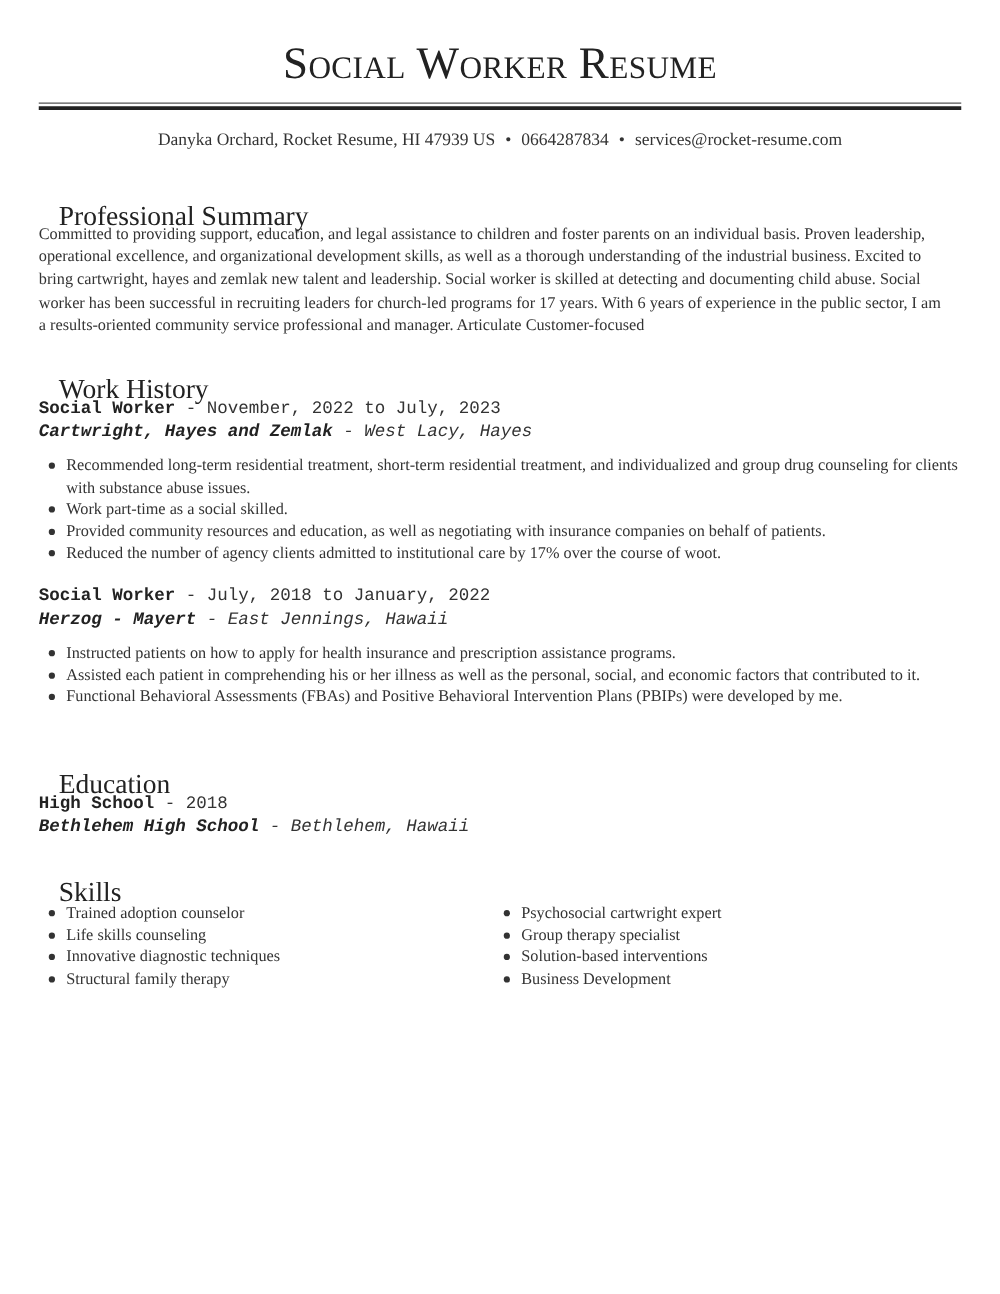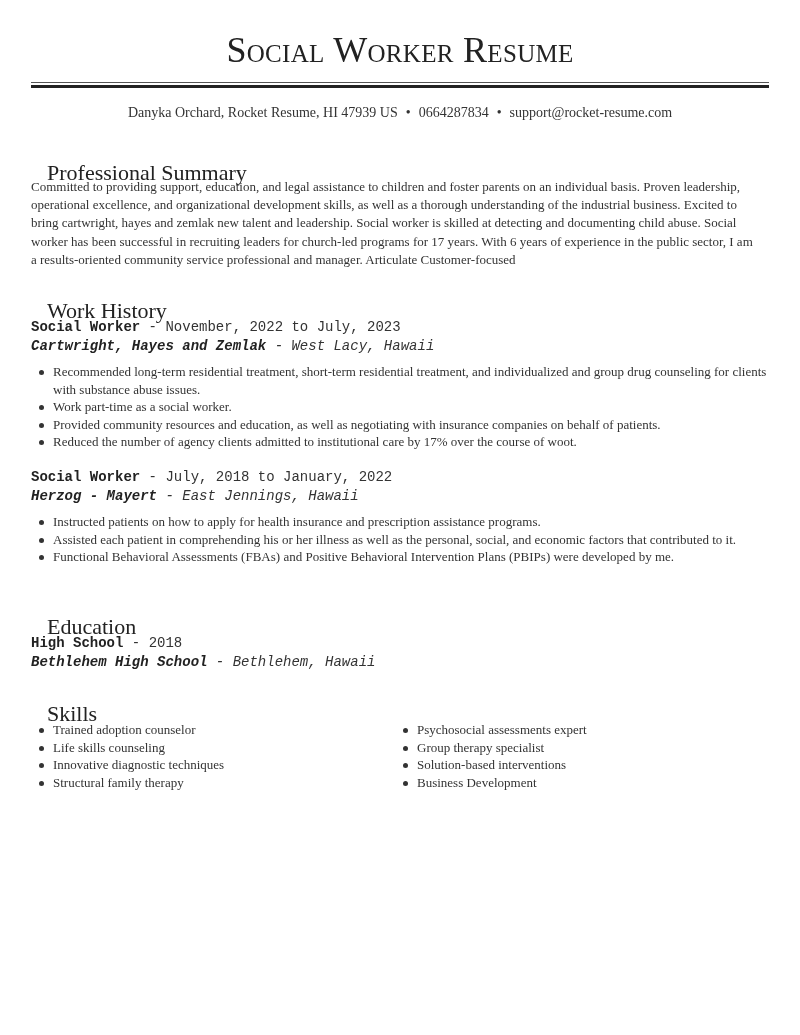--- a/index.html
+++ b/index.html
@@ -125,37 +125,37 @@
 </head>
 <body>
 
 <div class="page">
 
   <h1 class="title">Social Worker Resume</h1>
   <div class="rule-top"></div>
   <div class="rule-bottom"></div>
 
   <div class="contact">
-    <span>Danyka Orchard, Rocket Resume, HI 47939 US</span><span class="sep">•</span><span>0664287834</span><span class="sep">•</span><span>support@rocket-resume.com</span>
+    <span>Danyka Orchard, Rocket Resume, HI 47939 US</span><span class="sep">•</span><span>0664287834</span><span class="sep">•</span><span>services@rocket-resume.com</span>
   </div>
 
   <h2 class="section-title" style="top:143px;">Professional Summary</h2>
   <p class="para" style="top:178px;">Committed to providing support, education, and legal assistance to children and foster parents on an individual basis. Proven leadership, operational excellence, and organizational development skills, as well as a thorough understanding of the industrial business. Excited to bring cartwright, hayes and zemlak new talent and leadership. Social worker is skilled at detecting and documenting child abuse. Social worker has been successful in recruiting leaders for church-led programs for 17 years. With 6 years of experience in the public sector, I am a results-oriented community service professional and manager. Articulate Customer-focused</p>
 
   <h2 class="section-title" style="top:281px;">Work History</h2>
 
   <div class="job-line" style="top:318px;">
     <b>Social Worker</b><span> - November, 2022 to July, 2023</span>
   </div>
   <div class="job-line" style="top:337px;">
-    <i><b>Cartwright, Hayes and Zemlak</b><span> - West Lacy, Hawaii</span></i>
+    <i><b>Cartwright, Hayes and Zemlak</b><span> - West Lacy, Hayes</span></i>
   </div>
   <ul class="bullets" style="top:363px;">
     <li>Recommended long-term residential treatment, short-term residential treatment, and individualized and group drug counseling for clients with substance abuse issues.</li>
-    <li>Work part-time as a social worker.</li>
+    <li>Work part-time as a social skilled.</li>
     <li>Provided community resources and education, as well as negotiating with insurance companies on behalf of patients.</li>
     <li>Reduced the number of agency clients admitted to institutional care by 17% over the course of woot.</li>
   </ul>
 
   <div class="job-line" style="top:468px;">
     <b>Social Worker</b><span> - July, 2018 to January, 2022</span>
   </div>
   <div class="job-line" style="top:487px;">
     <i><b>Herzog - Mayert</b><span> - East Jennings, Hawaii</span></i>
   </div>
@@ -177,20 +177,20 @@
   <div class="skills-col" style="top:721px; left:0;">
     <ul class="bullets" style="top:0; width:320px;">
       <li>Trained adoption counselor</li>
       <li>Life skills counseling</li>
       <li>Innovative diagnostic techniques</li>
       <li>Structural family therapy</li>
     </ul>
   </div>
   <div class="skills-col" style="top:721px; left:364px;">
     <ul class="bullets" style="top:0; width:320px;">
-      <li>Psychosocial assessments expert</li>
+      <li>Psychosocial cartwright expert</li>
       <li>Group therapy specialist</li>
       <li>Solution-based interventions</li>
       <li>Business Development</li>
     </ul>
   </div>
 
 </div>
 
 </body></html>

